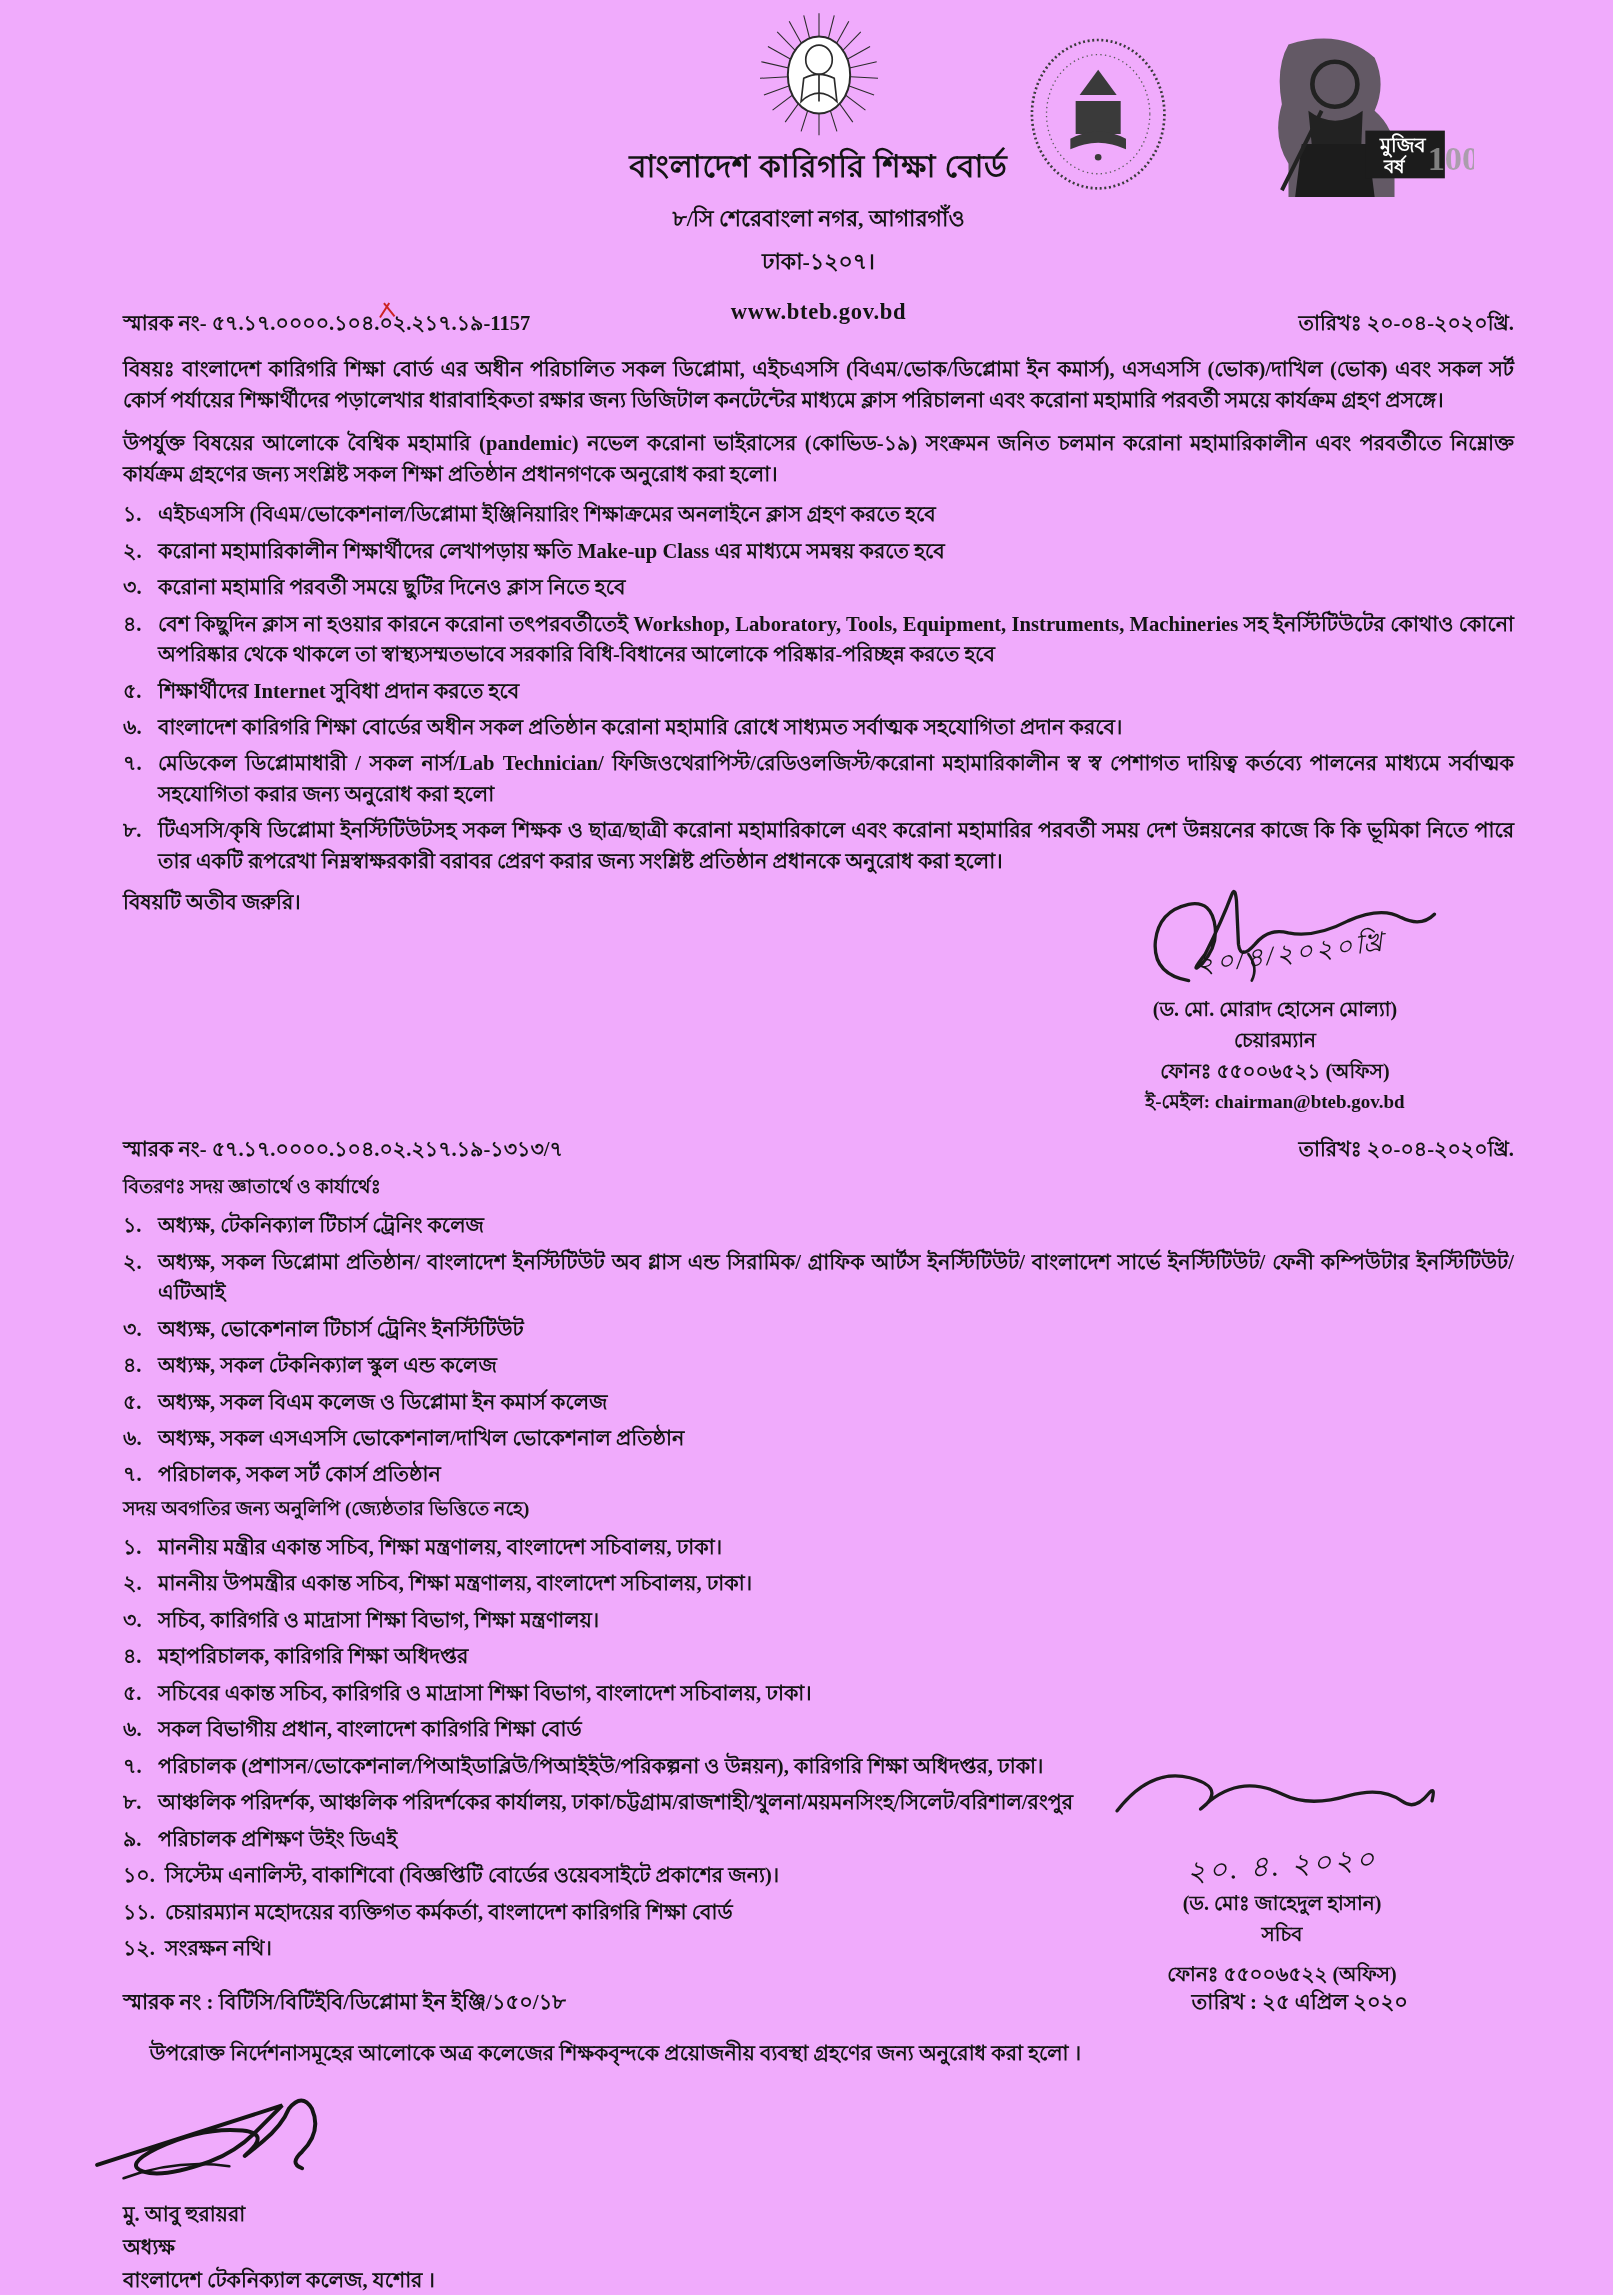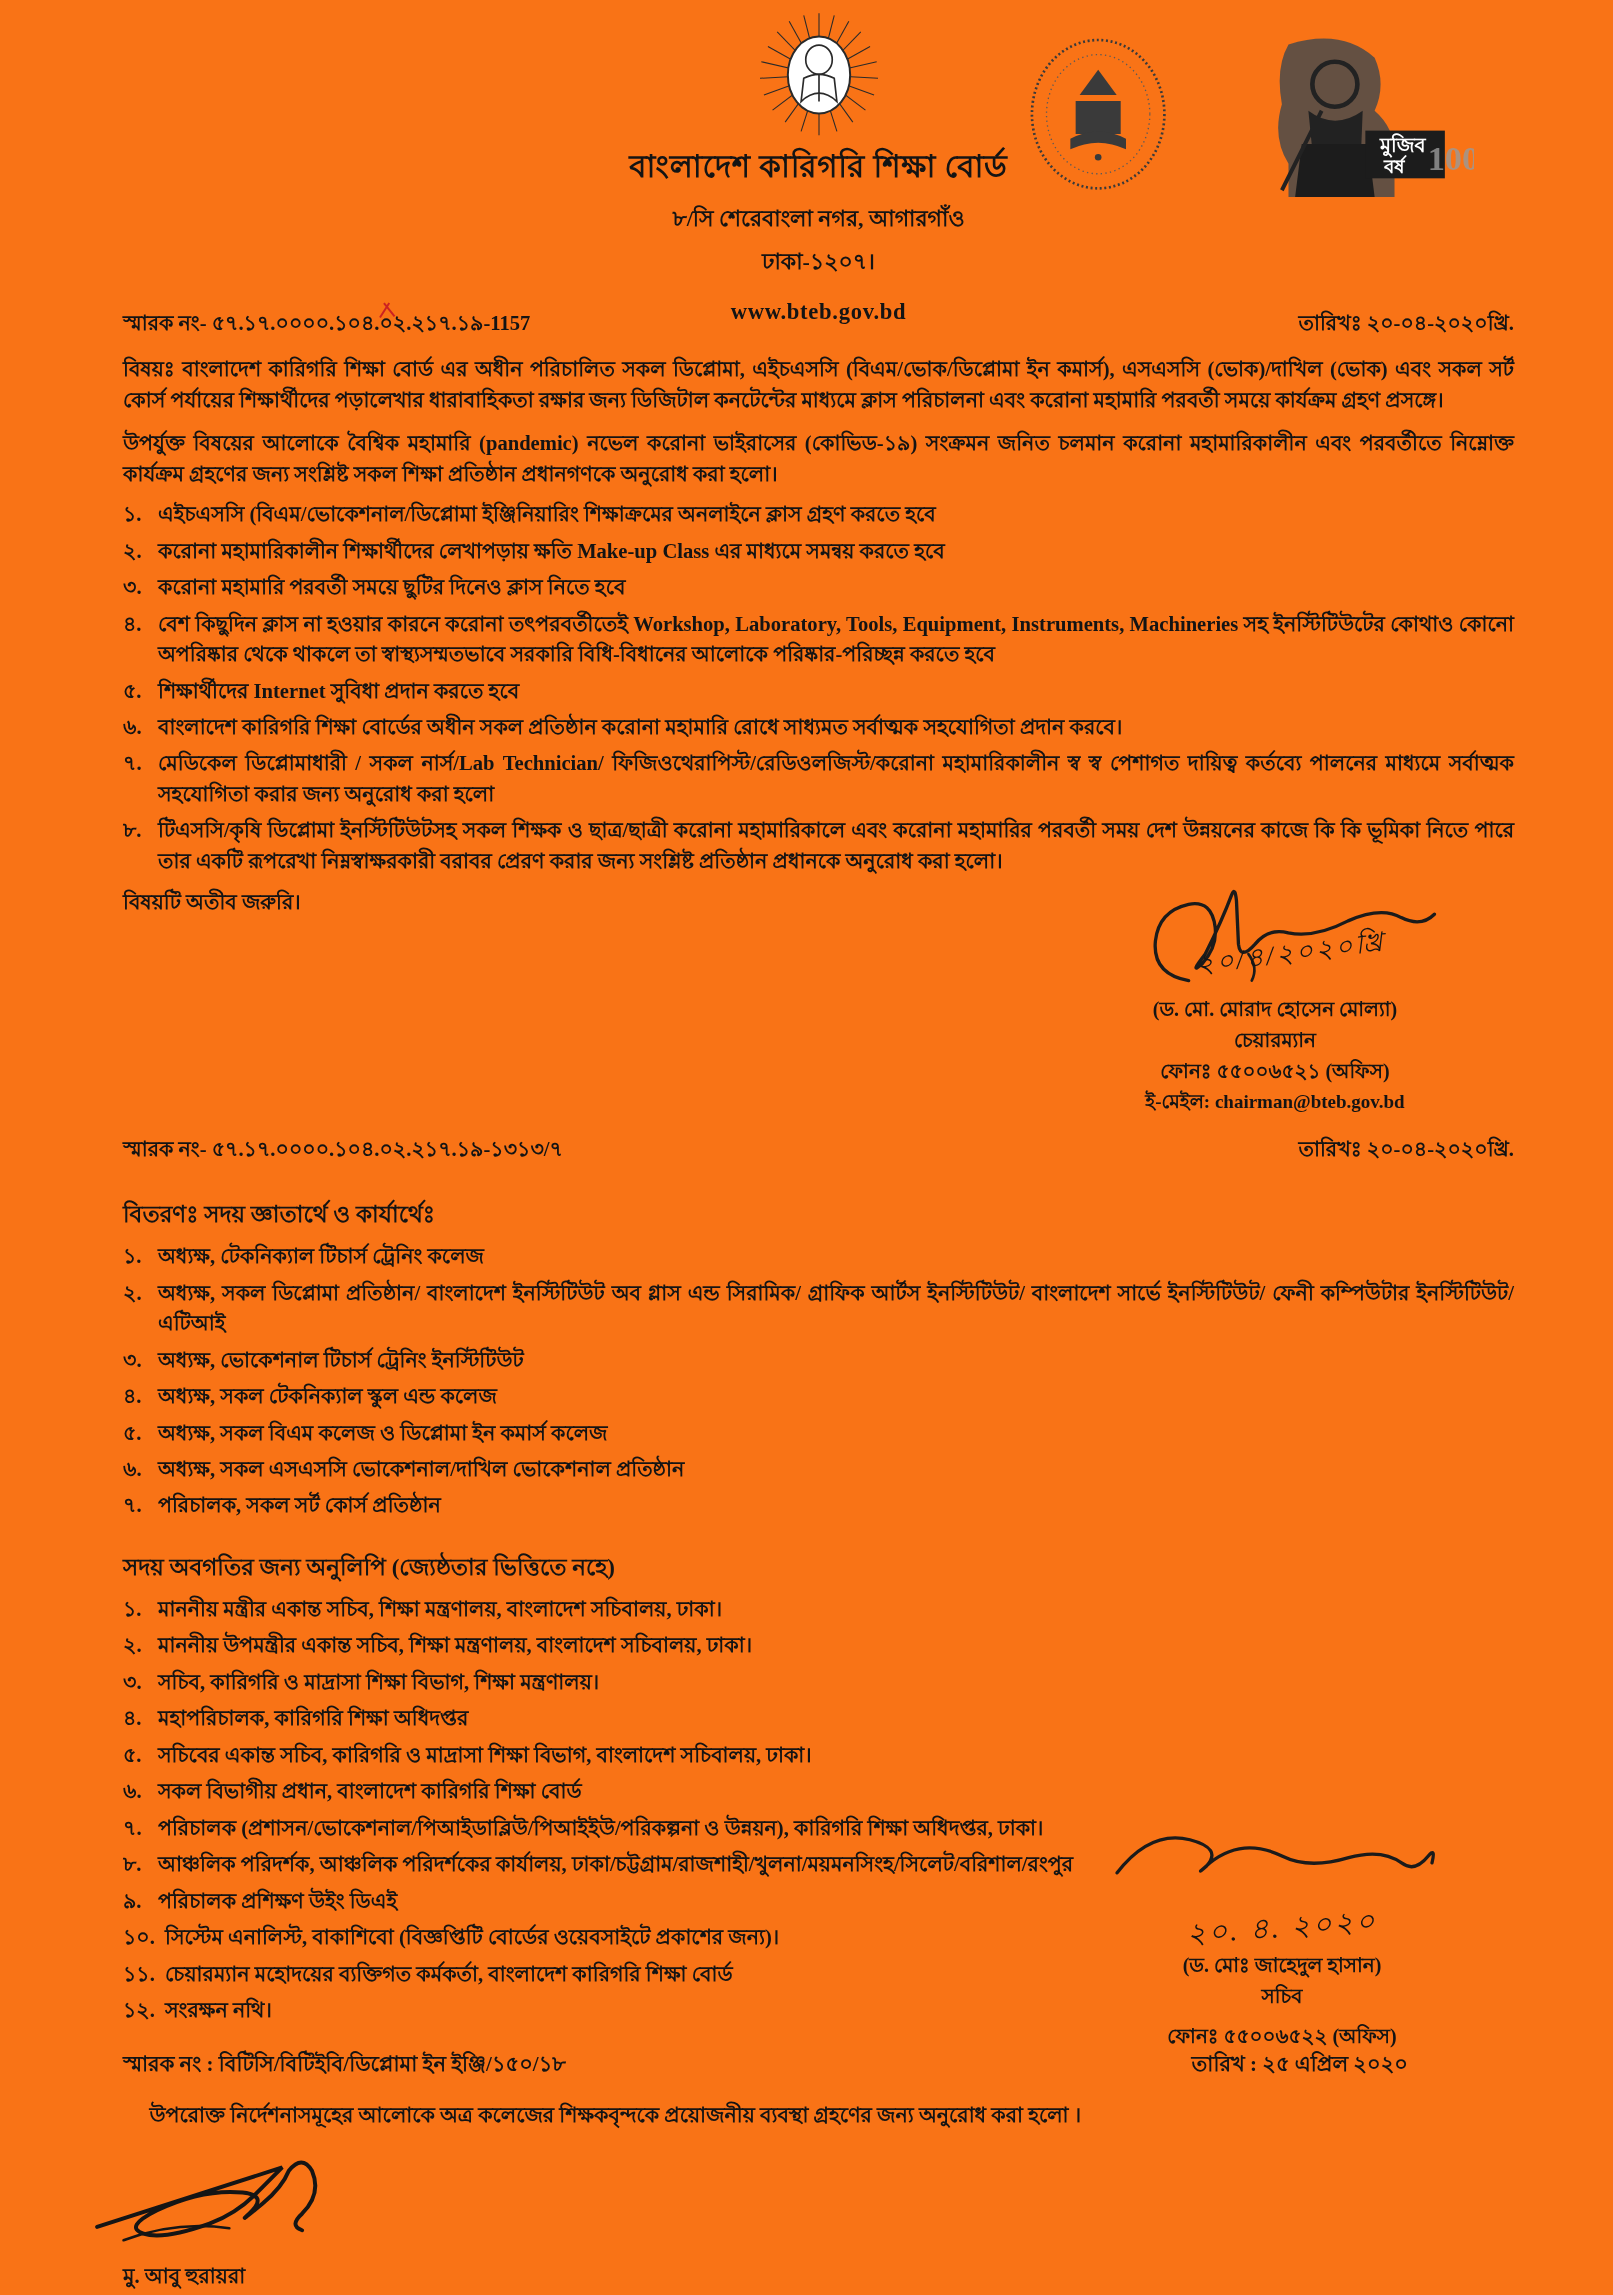--- a/index.html
+++ b/index.html
@@ -2,21 +2,21 @@
 <html style="font-size:10.6px"><head>
 <meta charset="utf-8">
 <style>
   html,body{margin:0;padding:0;}
   body{
     width:1614px;height:2295px;background:#ffffff;color:#141414;
     font-family:"Liberation Serif","DejaVu Serif",serif;
     font-weight:600;overflow:hidden;
   }
   .page{position:relative;width:1614px;height:2295px;box-sizing:border-box;
-    padding:12px 100px 16px 123px;background:#f97316;}
+    padding:12px 100px 16px 123px;background:#f0abfc;}
   
   .hdr{position:relative;text-align:center;height:287px;}
   .seal{display:block;margin:0 auto;}
   .org-title{font-size:31px;font-weight:700;margin-top:4px;letter-spacing:0.7px;}
   .addr{font-size:22px;margin-top:6.6px;font-weight:600;}
   .web{font-size:22.6px;margin-top:18px;font-weight:700;letter-spacing:0.7px;}
   .hdr-right{position:absolute;top:18.6px;right:40px;display:flex;gap:36px;align-items:flex-start;}
   
   .memo-row{display:flex;justify-content:space-between;align-items:baseline;
     font-size:20.6px;margin-top:9.3px;}
@@ -34,21 +34,21 @@
   .sig-zone{position:relative;height:244px;margin-top:-40px;}
   .chair-block{position:absolute;right:26.5px;top:0;width:425px;text-align:center;font-size:20px;line-height:1.55;}
   .sig-wrap{position:relative;height:113px;}
   .hand-date{position:absolute;font-size:26.5px;font-style:italic;font-weight:500;
     transform:rotate(-7deg);letter-spacing:2.7px;white-space:nowrap;}
   .sec-block{position:absolute;right:46px;bottom:-26.5px;width:372px;text-align:center;font-size:20px;line-height:1.55;}
   .closing{font-size:20.6px;margin-top:17px;padding-left:26.5px;}
   .principal{margin-top:6.6px;font-size:20.6px;line-height:1.6;}
   .principal .sigsvg{display:block;margin-left:-40px;}
   .cc-wrap{position:relative;}
-  .dist-head,.cc-head{font-size:23px;margin-top:28px;}
+  .dist-head,.cc-head{font-size:19px;margin-top:4px;}
   .memo3-row{display:flex;justify-content:space-between;font-size:21px;margin-top:22.6px;padding-right:106px;}
 </style>
 </head>
 <body>
 
 <div class="page">
 
   <div class="hdr">
     <svg class="seal" width="126" height="126" viewBox="0 0 190 190">
       <g stroke="#2a2a2a" stroke-width="1.6">

